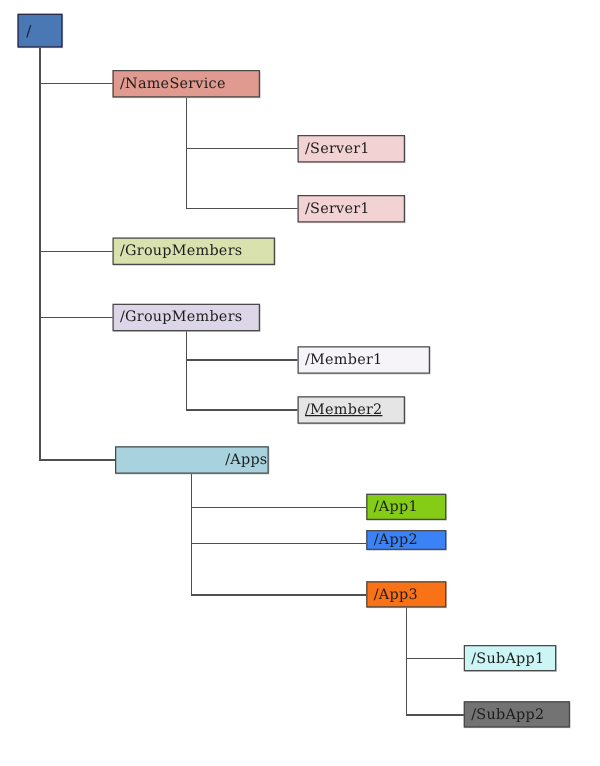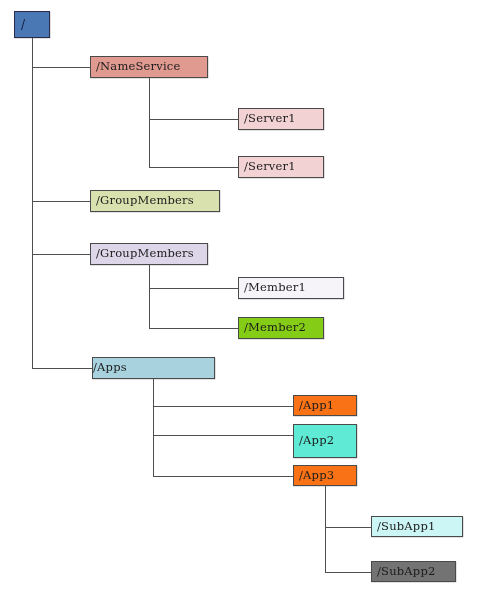--- a/index.html
+++ b/index.html
@@ -32,21 +32,21 @@
     letter-spacing:0.2px;
     white-space:nowrap;
     line-height:1;
     box-shadow:0.5px 0.5px 0 rgba(120,120,120,0.45);
   }
   .node .lbl{
     display:block;
     width:100%;
   }
   .node.align-left .lbl{ text-align:left; padding-left:5px; }
-  .node.align-center .lbl{ text-align:left; }
+  .node.align-center .lbl{ text-align:right; }
   .node.root{
     border:1px solid #2a2a4a;
     justify-content:flex-start;
   }
   .node.root .lbl{
     text-align:left;
     padding-left:6px;
     color:#15173a;
     font-size:12px;
   }
@@ -84,34 +84,34 @@
     </div>
     <div class="node align-left" style="left: 90px; top: 190px; width: 130px; height: 22px; background: rgb(217, 226, 174);">
       <span class="lbl">/GroupMembers</span>
     </div>
     <div class="node align-left" style="left: 90px; top: 243px; width: 118px; height: 22px; background: rgb(220, 214, 232);">
       <span class="lbl">/GroupMembers</span>
     </div>
     <div class="node align-left" style="left: 238px; top: 277px; width: 106px; height: 22px; background: rgb(246, 244, 249);">
       <span class="lbl">/Member1</span>
     </div>
-    <div class="node align-left" style="left: 238px; top: 317px; width: 86px; height: 22px; background: #84cc16;">
+    <div class="node align-left" style="left: 238px; top: 317px; width: 86px; height: 22px; background: #e5e5e5; text-decoration: underline;">
       <span class="lbl">/Member2</span>
     </div>
     <div class="node align-center" style="left: 92px; top: 357px; width: 123px; height: 22px; background: rgb(168, 211, 222);">
       <span class="lbl">/Apps</span>
     </div>
-    <div class="node align-left" style="left: 293px; top: 395px; width: 64px; height: 21px; background: #f97316;">
+    <div class="node align-left" style="left: 293px; top: 395px; width: 64px; height: 21px; background: #84cc16;">
       <span class="lbl">/App1</span>
     </div>
-    <div class="node align-left" style="left: 293px; top: 424px; width: 64px; height: 34px; background: #5eead4;">
+    <div class="node align-left" style="left: 293px; top: 424px; width: 64px; height: 16px; background: #3b82f6;">
       <span class="lbl">/App2</span>
     </div>
     <div class="node align-left" style="left: 293px; top: 465px; width: 64px; height: 21px; background: #f97316;">
       <span class="lbl">/App3</span>
     </div>
-    <div class="node align-left" style="left: 371px; top: 516px; width: 92px; height: 21px; background: rgb(204, 245, 245);">
+    <div class="node align-left" style="left: 371px; top: 516px; width: 74px; height: 21px; background: rgb(204, 245, 245);">
       <span class="lbl">/SubApp1</span>
     </div>
     <div class="node align-left" style="left: 371px; top: 561px; width: 85px; height: 21px; background: #737373;">
       <span class="lbl">/SubApp2</span>
     </div>
   </div>
 
 </body></html>

